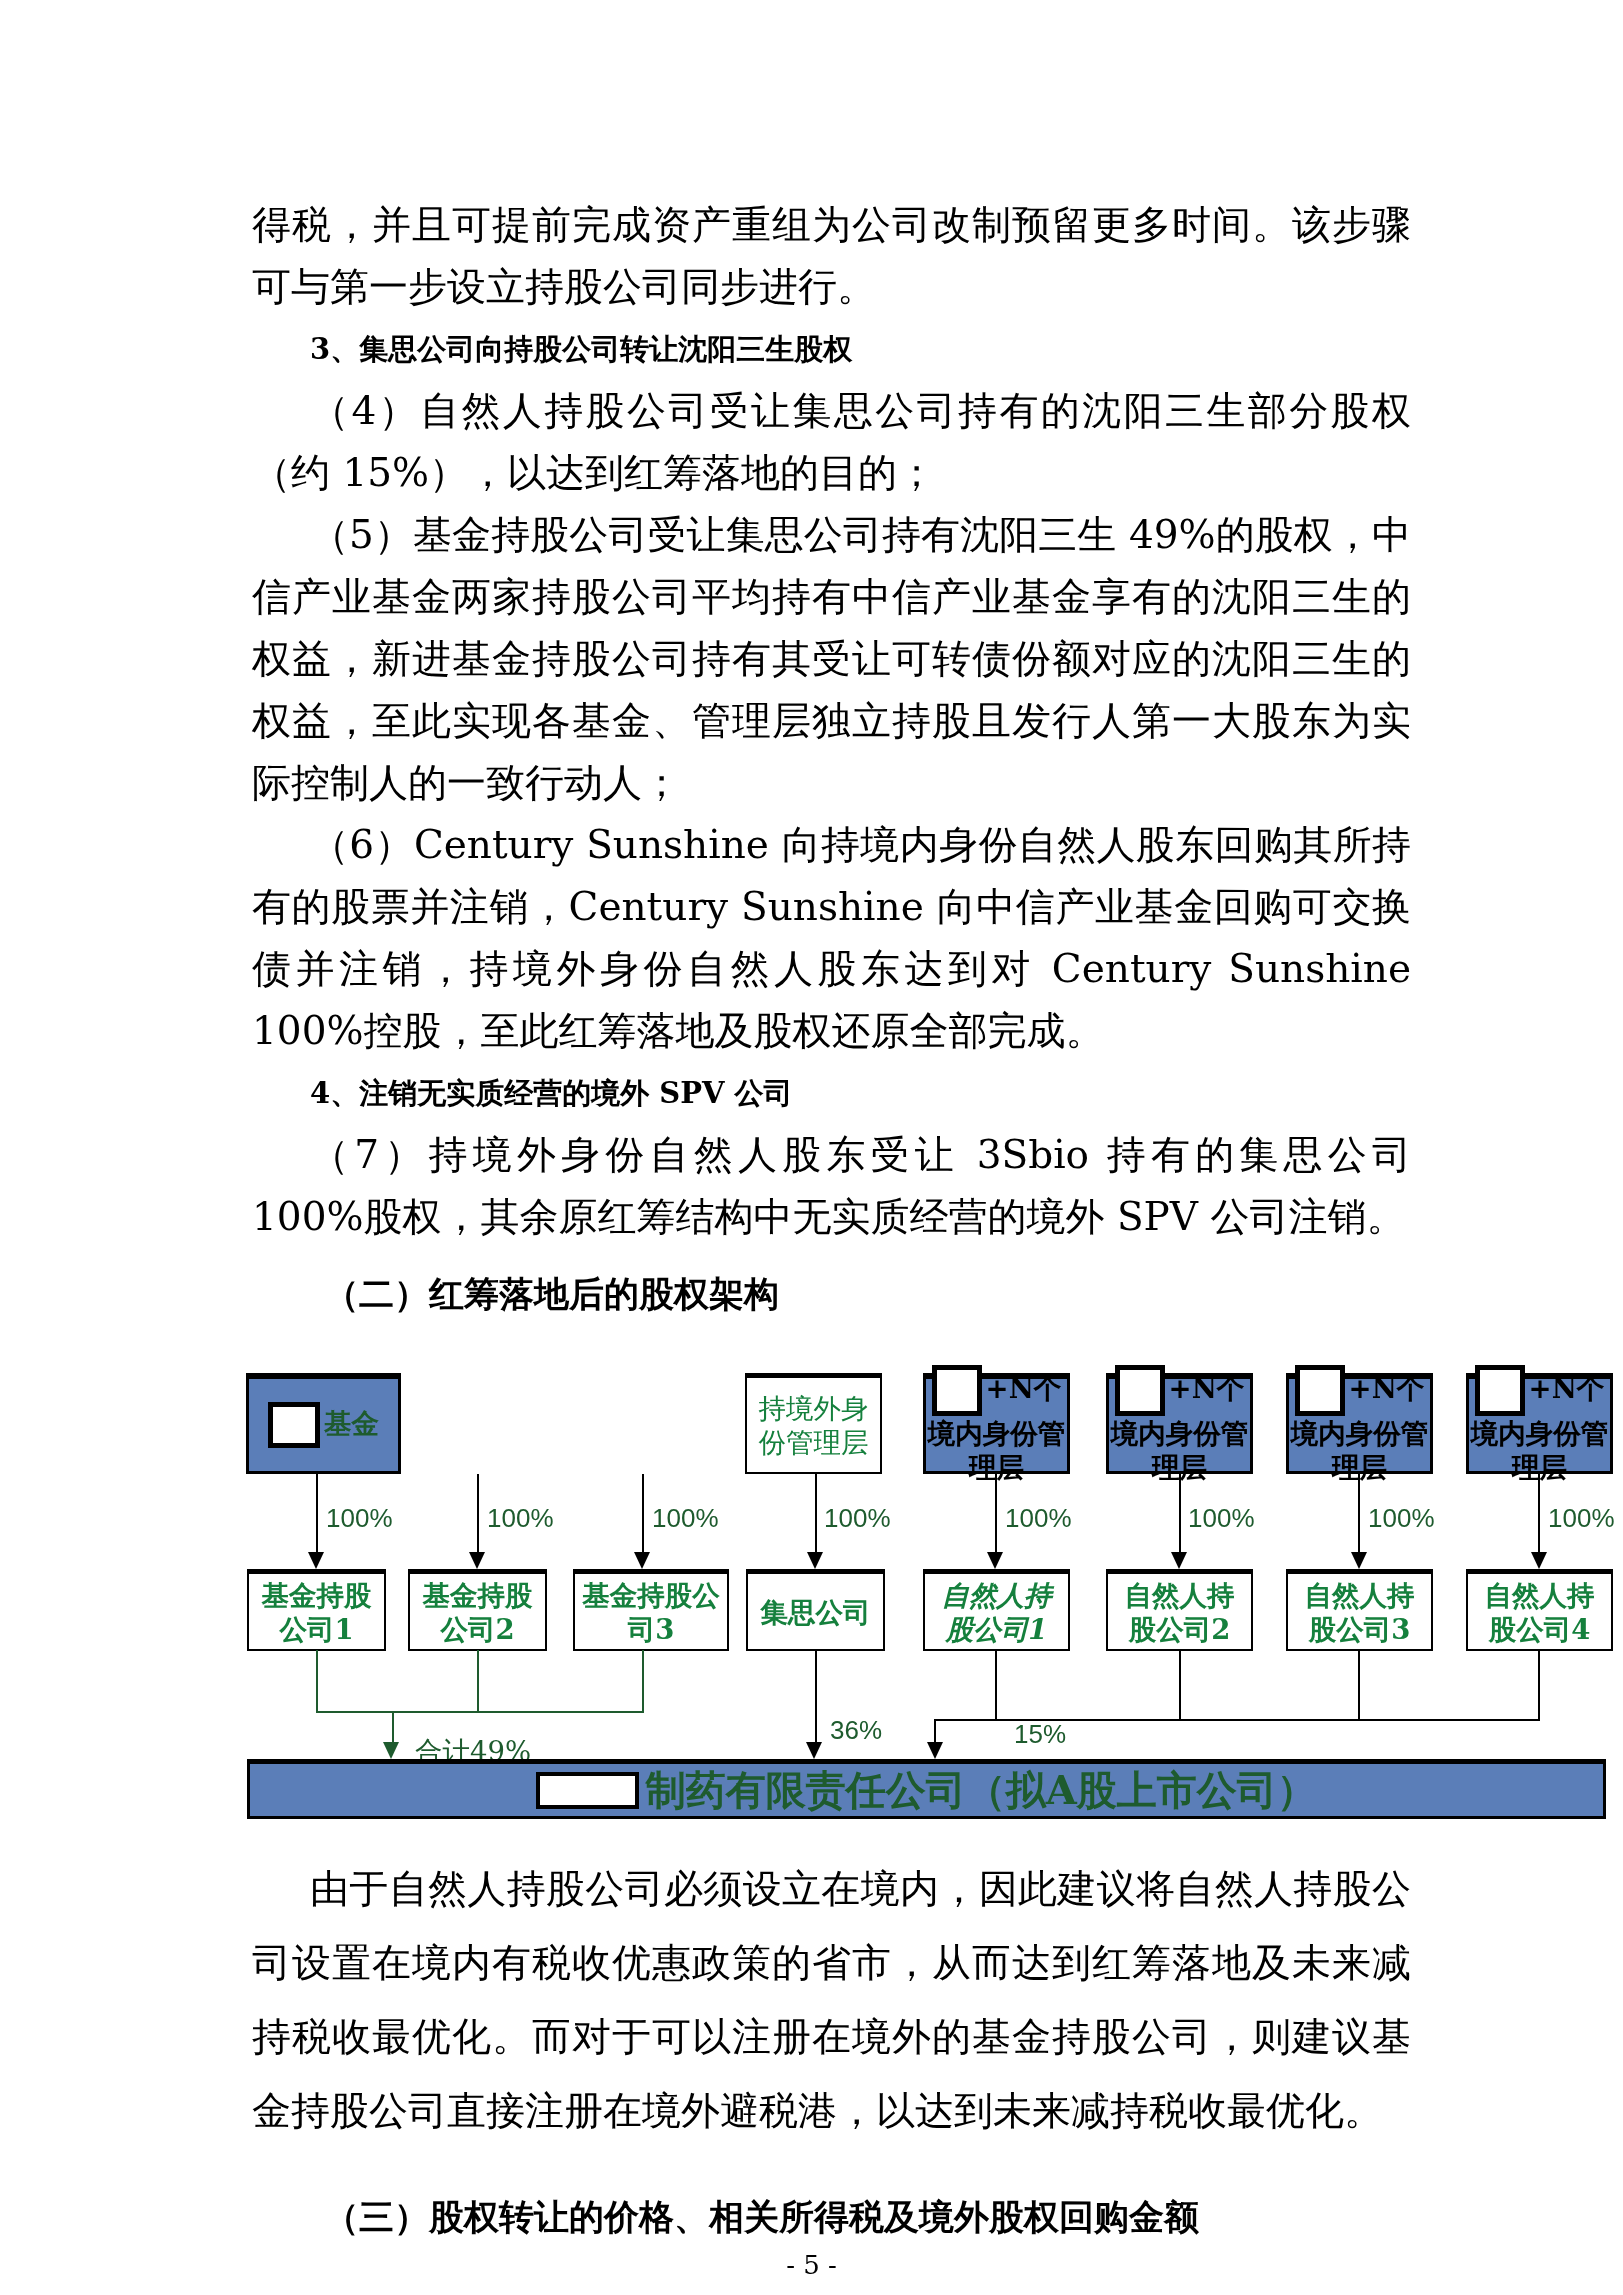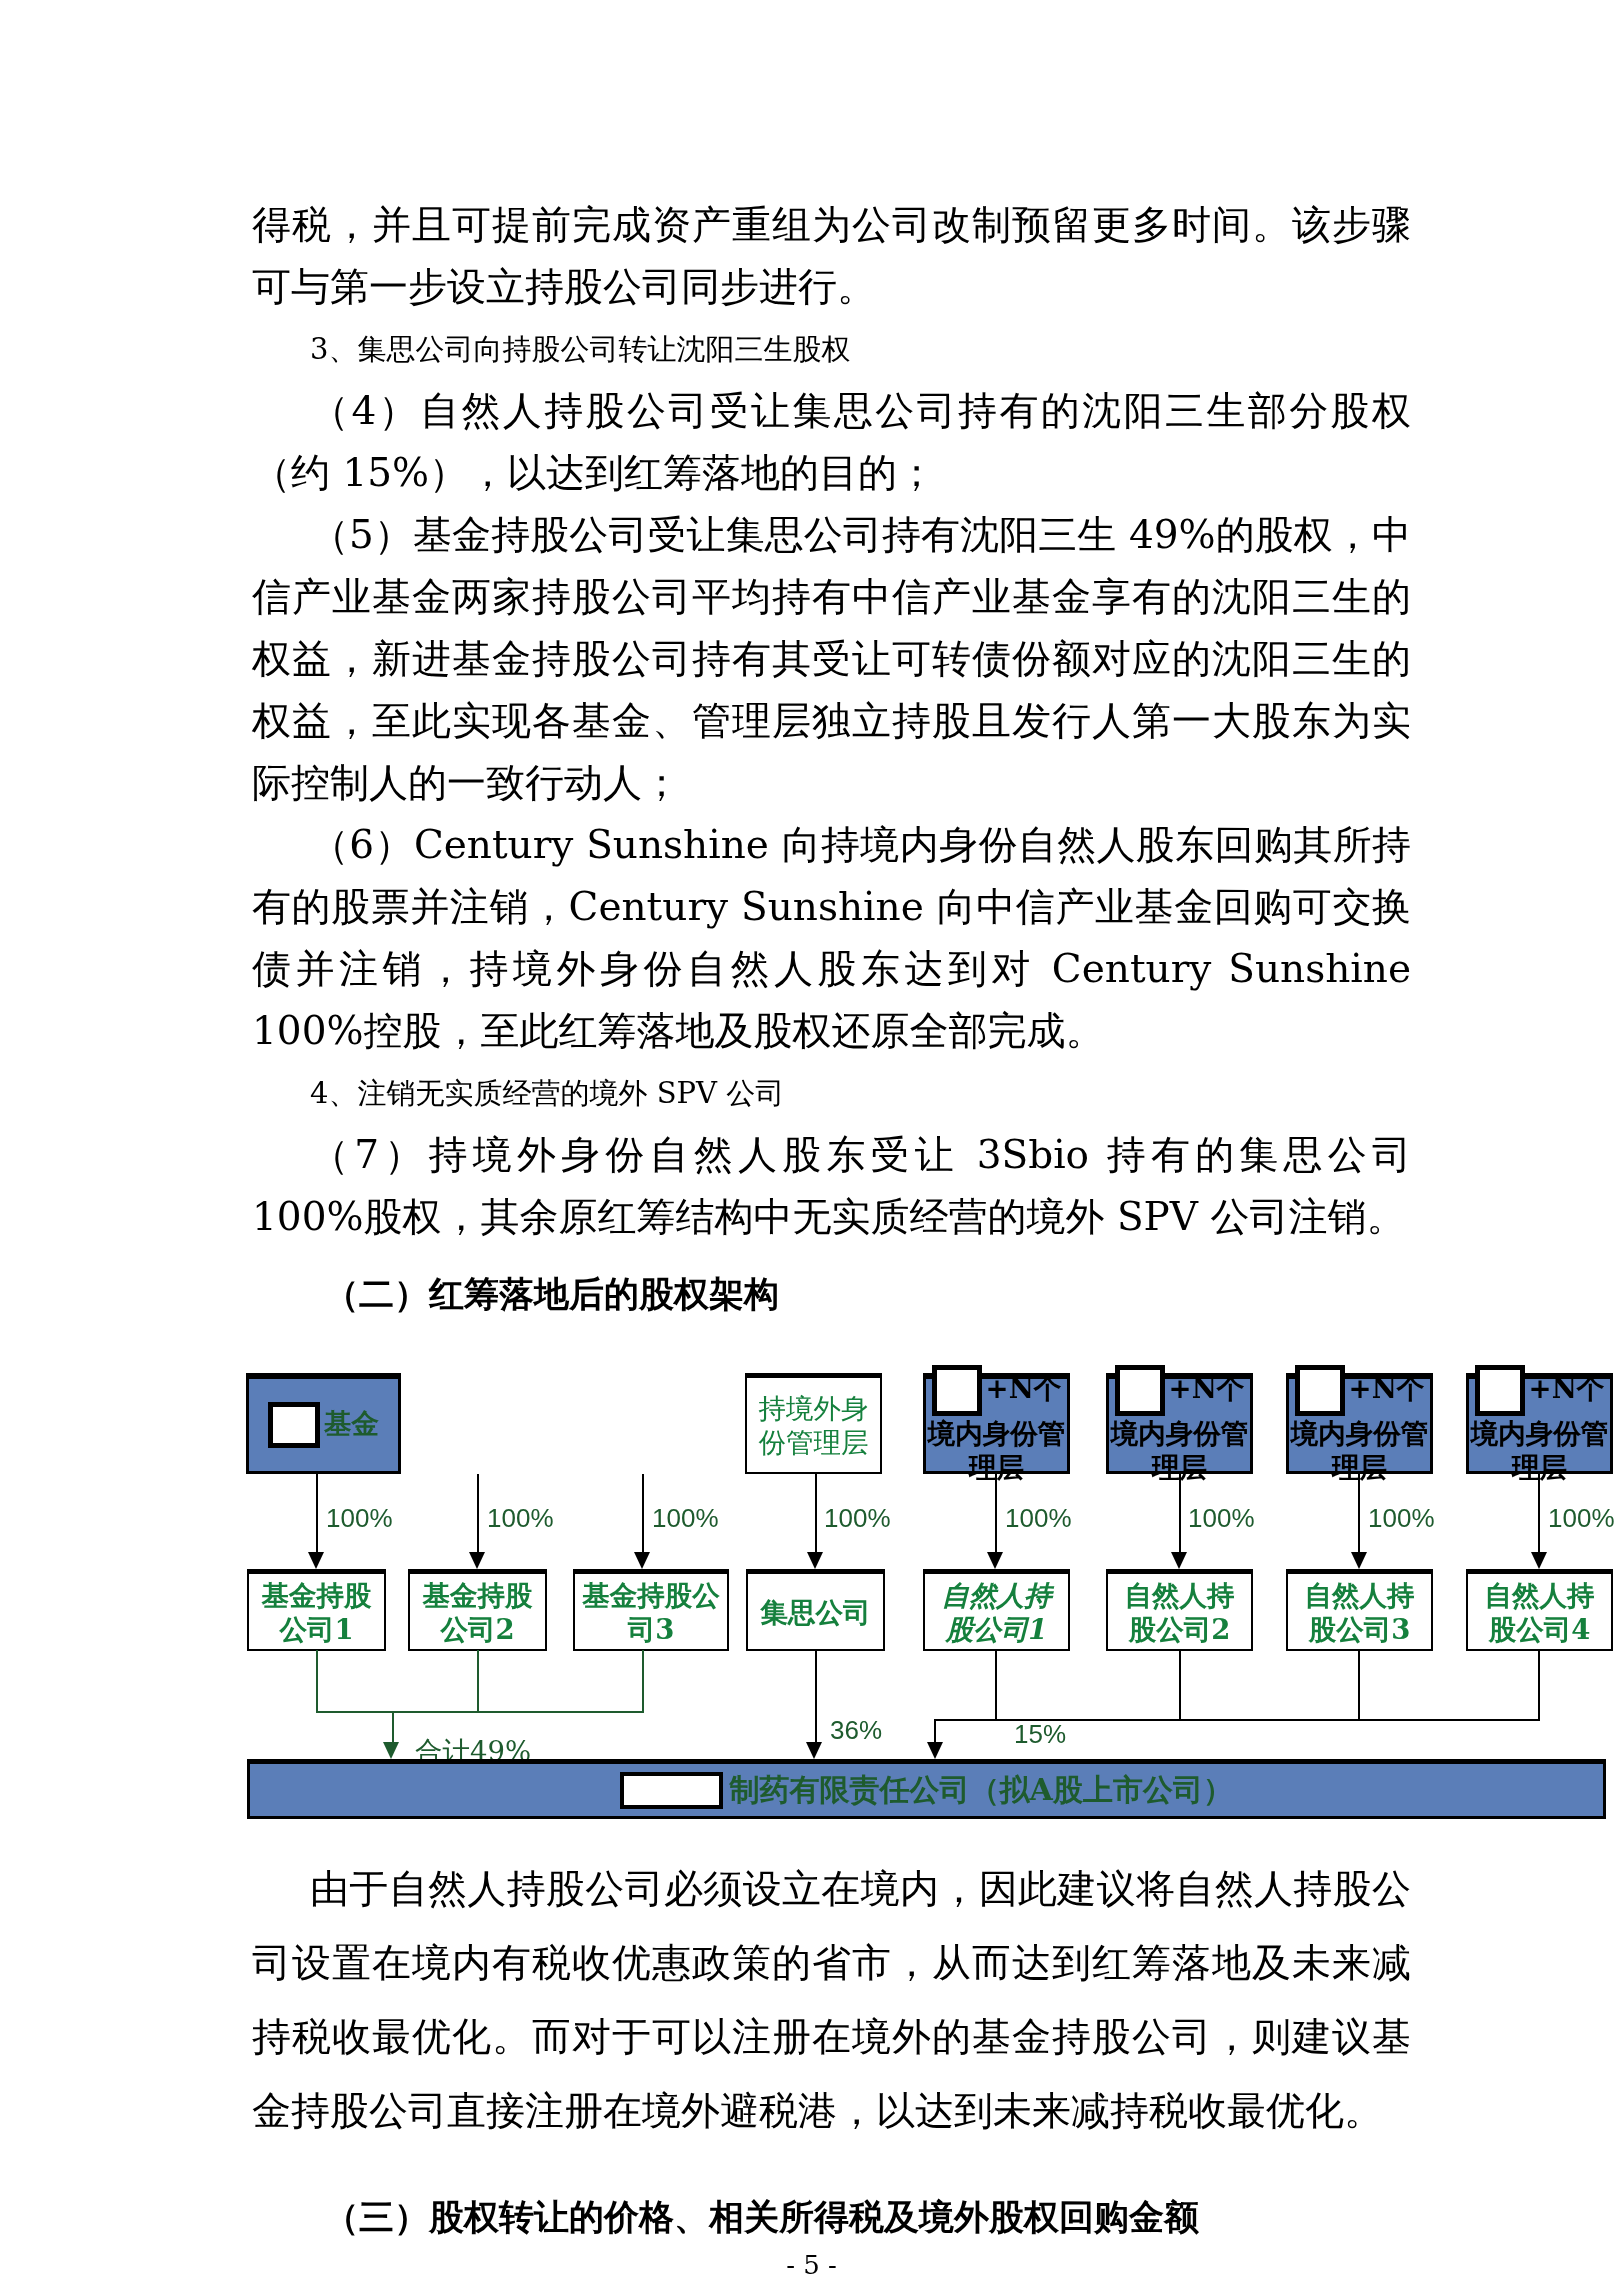--- a/index.html
+++ b/index.html
@@ -2,21 +2,21 @@
 <html style="font-size:10.5px"><head>
 <meta charset="utf-8">
 <style>
   html,body{margin:0;padding:0;background:#888;}
   .page{position:relative;width:1623px;height:2295px;background:#ffffff;margin:0 auto;
         font-family:"DejaVu Serif",serif;color:#000;overflow:hidden;}
   .textblock{margin-left:252px;margin-right:212px;text-align:justify;}
   .tb-top{padding-top:194px;}
   .para{font-size:39px;line-height:62px;text-indent:58px;margin:0;}
   .para.noindent{text-indent:0;}
-  .subhead{font-size:29px;line-height:62px;text-indent:58px;margin:0;font-weight:normal;}
+  .subhead{font-size:29px;line-height:62px;text-indent:58px;margin:0;font-weight:bold;}
   .bighead{font-size:35px;line-height:60px;text-indent:72px;margin:16.4px 0 0 0;font-weight:bold;text-align:left;}
   .tb-bottom{margin-top:26px;}
   .tb-bottom .para{line-height:74px;}
   .tb-bottom .bighead{margin-top:39px;}
 
   
   .diagram{position:relative;width:1623px;height:468px;margin-top:34px;}
   .bx{position:absolute;box-sizing:border-box;display:flex;align-items:center;justify-content:center;
       text-align:center;font-weight:bold;font-size:27.5px;line-height:34px;}
   .bx .inner{width:100%;}
@@ -34,21 +34,21 @@
   .ah.green{border-top-color:#1e5b2e;}
   .pct{position:absolute;font-family:"Liberation Sans",sans-serif;font-size:26px;color:#1e5b2e;}
   .agglbl{position:absolute;font-size:27.5px;color:#1e5b2e;font-family:"DejaVu Serif",serif;}
   .redact{display:inline-block;background:#fff;border:5.2px solid #000;vertical-align:middle;margin-right:3.9px;box-sizing:border-box;}
   .rd-s{width:52px;height:46px;}
   .rd-m{width:69px;height:52px;}
   .rd-n{width:50px;height:51px;}
   .rd-bar{width:103px;height:37px;border-width:4.6px;margin-right:6.5px;}
   .bar{position:absolute;top:401px;left:247px;width:1359px;height:60px;box-sizing:border-box;
        background:#5b7eb8;border:3.3px solid #000;border-top-width:5.9px;display:flex;align-items:center;
-       justify-content:center;color:#1e5b2e;font-weight:bold;font-size:30px;}
+       justify-content:center;color:#1e5b2e;font-weight:bold;font-size:40px;}
   .padfund{padding:0 15.7px;}
   .padnat{padding:0 6.5px;}
   .footer{position:absolute;top:2250px;left:0;width:100%;text-align:center;font-size:26px;}
 </style>
 </head>
 <body>
 
 <div class="page">
 
   <div class="textblock tb-top">

